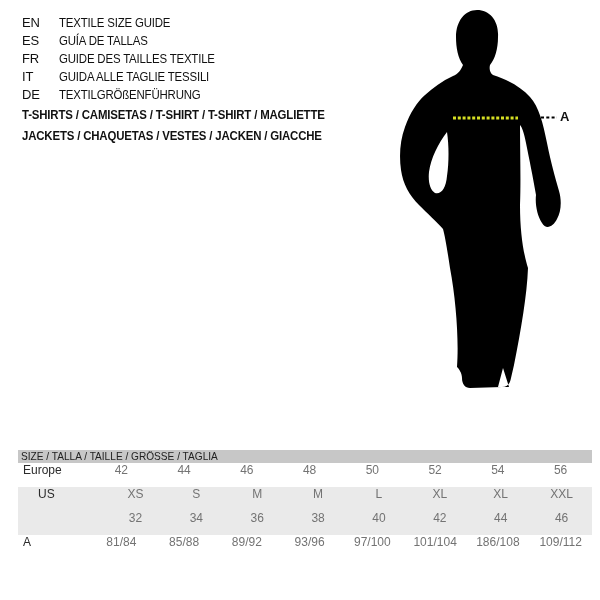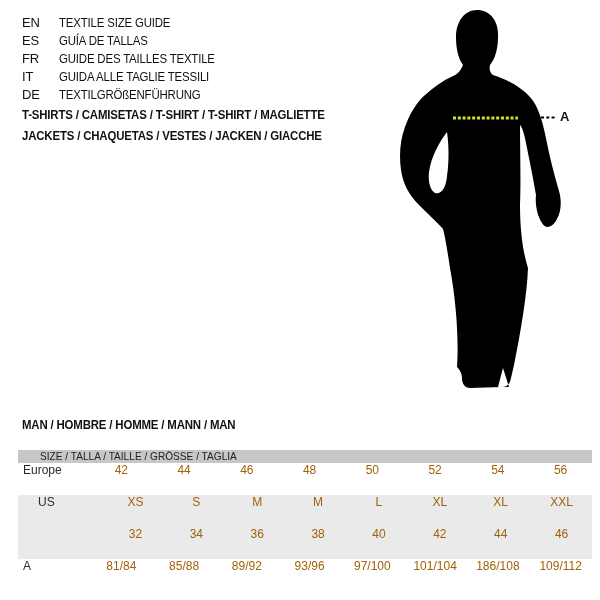--- a/index.html
+++ b/index.html
@@ -19,25 +19,25 @@
 
   
   .figure{position:absolute;left:398px;top:8px;width:172px;height:392px;}
   .measure-label{position:absolute;left:560px;top:109px;font-size:13px;font-weight:bold;}
 
   
   .section-title{position:absolute;left:22px;top:417px;font-size:13px;font-weight:bold;letter-spacing:-.2px;}
 
   
   .size-table{position:absolute;left:18px;top:450px;width:574px;color:#333;}
-  .st-header{background:#c7c7c7;height:13px;line-height:13px;padding-left:22px;font-size:11.5px;color:#222;}
-  .st-row{display:grid;grid-template-columns:72px repeat(8,1fr);height:32px;line-height:15.7px;font-size:12px;}
+  .st-header{background:#c7c7c7;height:13px;line-height:13px;padding-left:3px;font-size:11.5px;color:#222;}
+  .st-row{display:grid;grid-template-columns:72px repeat(8,1fr);height:24px;line-height:15.7px;font-size:12px;}
   .st-row.striped{background:#eaeaea;padding-left:15px;}
   .st-label{text-align:left;padding-left:5px;color:#2b2b2b;}
-  .st-cell{text-align:center;color:#a16207;}
+  .st-cell{text-align:center;color:#737373;}
 
   
   .footnote{position:absolute;left:22px;top:545px;font-size:12.5px;font-weight:bold;letter-spacing:-.2px;}
 </style>
 </head>
 <body>
 
 <div class="page">
 
   <div class="lang-list">
@@ -106,23 +106,20 @@
       C428,182 430,190 435,193
       C441,195 446,188 447,176
       C449,162 449,146 447,132
       Z
       M498,387 L503,368 L509,387 Z"></path>
     <line x1="453" y1="118" x2="518" y2="118" stroke="#d6df23" stroke-width="3.2" stroke-dasharray="3 1.8"></line>
     <line x1="541" y1="117.5" x2="557" y2="117.5" stroke="#000000" stroke-width="2" stroke-dasharray="3 2.3"></line>
   </svg>
   <span class="measure-label">A</span>
 
-  <div class="section-title">
-    <span class="cond">MAN / HOMBRE / HOMME / MANN / MAN</span>
-  </div>
 
   <div class="size-table">
     <div class="st-header">
       <span class="cond">SIZE / TALLA / TAILLE / GRÖSSE / TAGLIA</span>
     </div>
 
     <div class="st-row">
       <span class="st-label">Europe</span>
       <span class="st-cell">42</span>
       <span class="st-cell">44</span>

